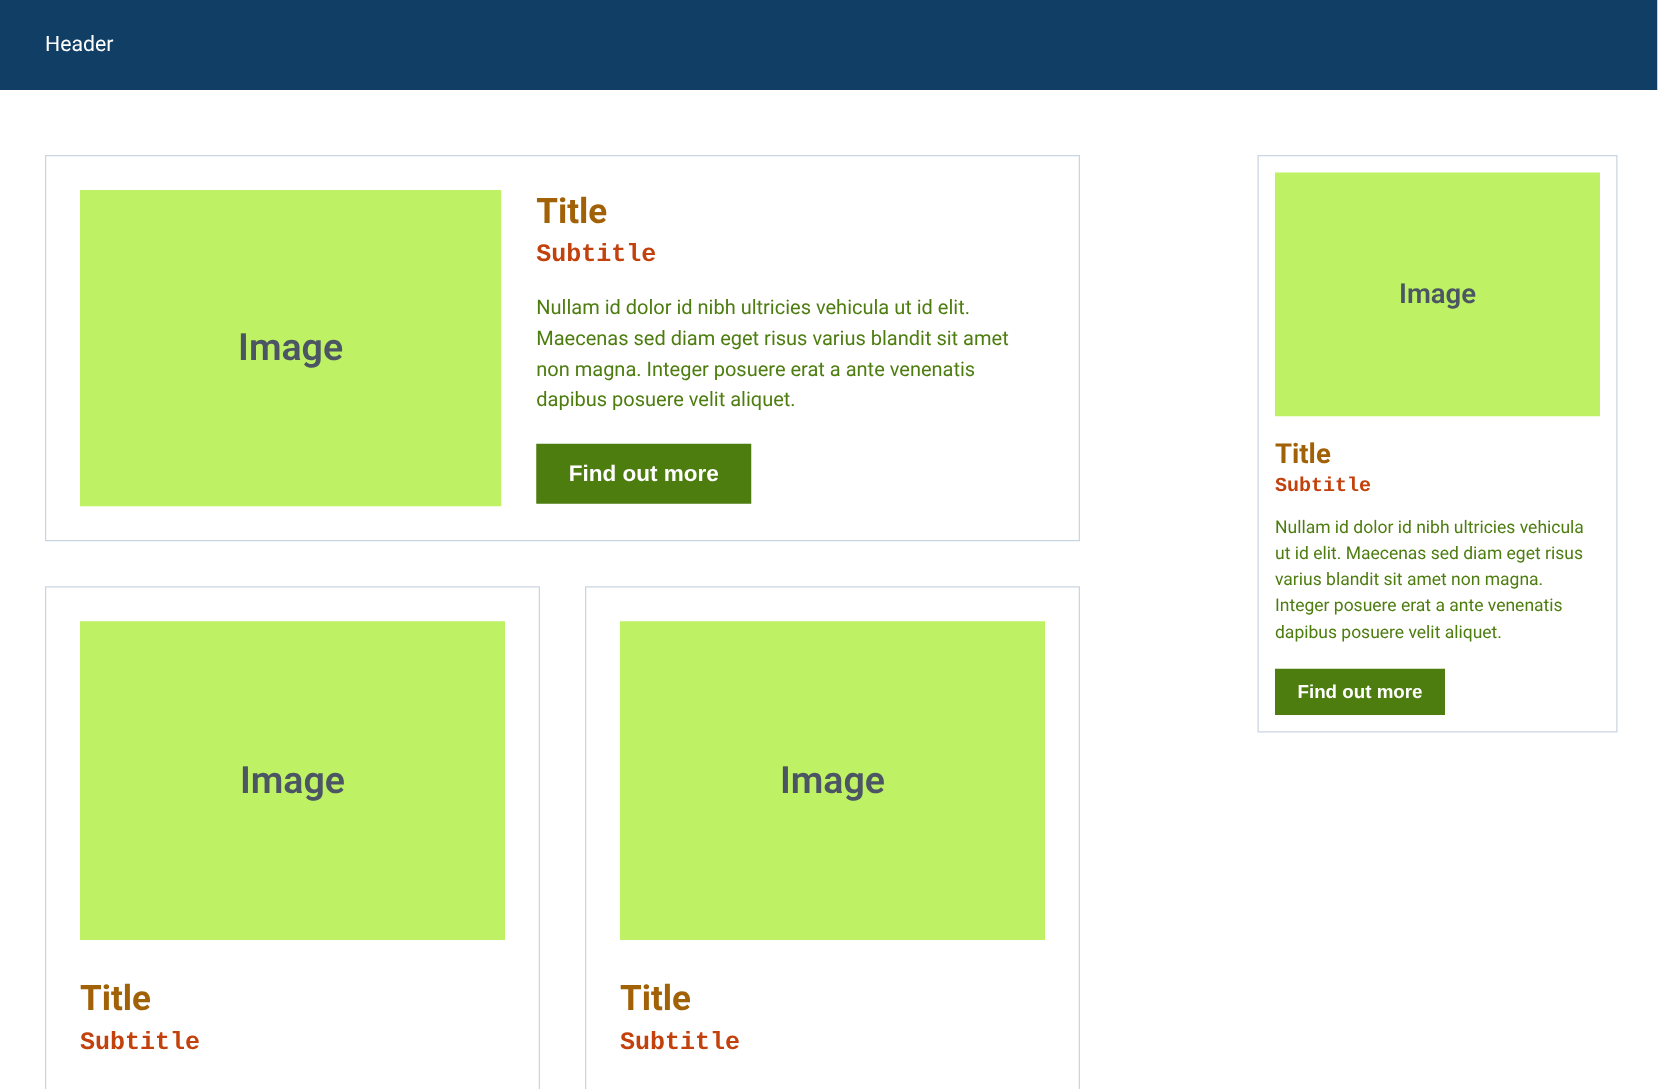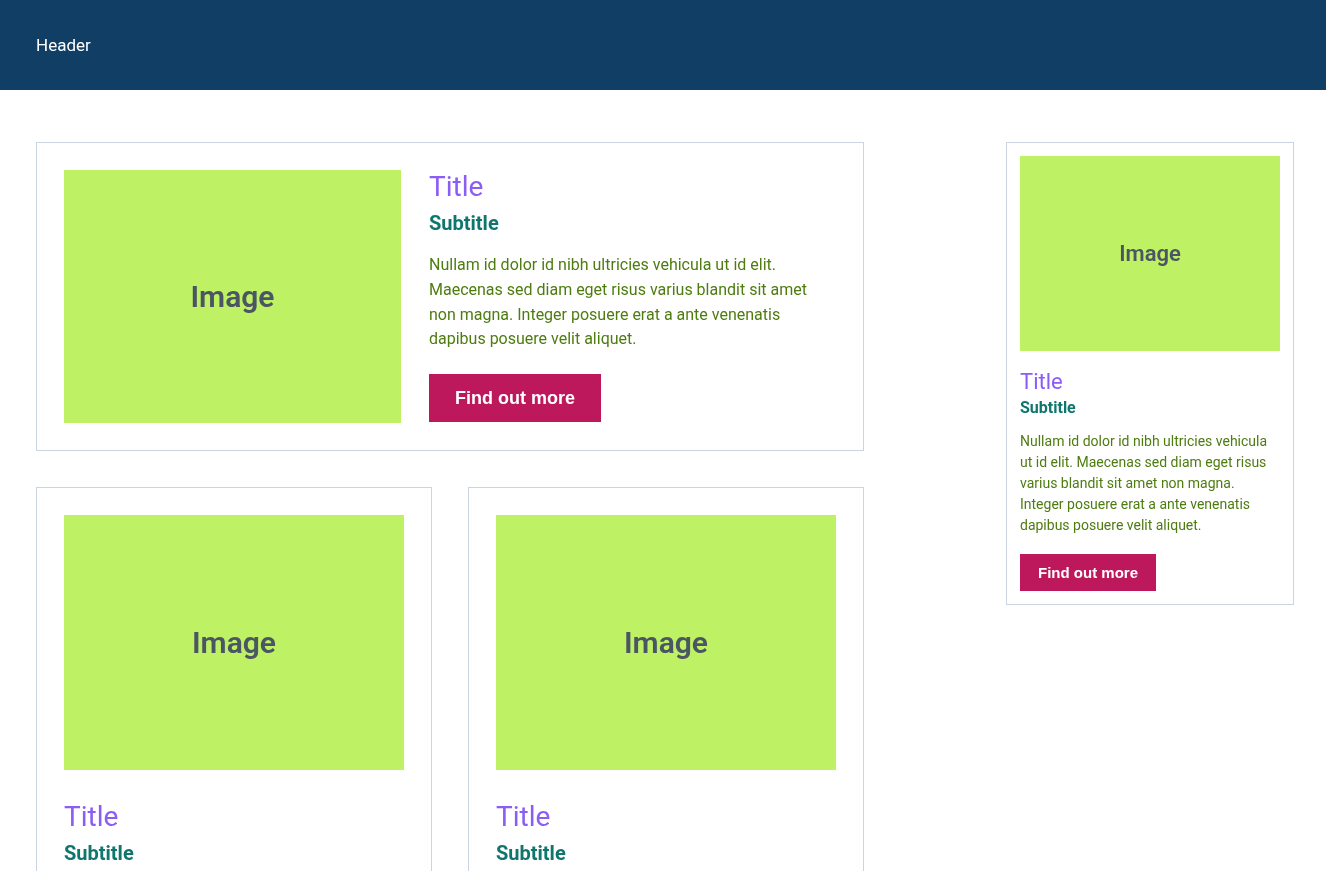--- a/index.html
+++ b/index.html
@@ -8,21 +8,21 @@
       padding: 0;
     }
     body {
       font-family: -apple-system, BlinkMacSystemFont, "Segoe UI", Roboto, Helvetica, Arial, sans-serif;
       background: #ffffff;
       color: #1e293b;
     }
     .header-bar {
       background: #103e65;
       color: #ffffff;
-      height: 90px;
+      height: 72px;
       display: flex;
       align-items: center;
       padding: 0 36px;
       text-align: right;
     }
     .header-title {
       color: #ffffff;
       font-size: 17px;
       font-weight: 400;
     }
@@ -95,30 +95,31 @@
       font-weight: 600;
     }
     .card-vertical .img-placeholder,
     .card-horizontal .img-placeholder {
       font-size: 30px;
     }
     .card-side .img-placeholder {
       font-size: 22px;
     }
     .card-title {
-      color: #8b5cf6;
+      color: #a16207;
       font-size: 28px;
-      font-weight: 400;
+      font-weight: 700;
       margin-bottom: 8px;
     }
     .card-subtitle {
-      color: #0f766e;
+      color: #c2410c;
       font-size: 20px;
       font-weight: 700;
       margin-bottom: 18px;
+      font-family: Liberation Mono, monospace;
     }
     .card-text {
       color: #4d7c0f;
       font-size: 16px;
       line-height: 1.55;
       margin-bottom: 22px;
     }
     .card-side .card-title {
       font-size: 22px;
       margin-bottom: 4px;
@@ -129,21 +130,21 @@
     }
     .card-side .card-text {
       font-size: 14px;
       line-height: 1.5;
       margin-bottom: 18px;
     }
     .btn {
       display: inline-flex;
       align-items: center;
       justify-content: center;
-      background: #be185d;
+      background: #4d7c0f;
       color: #ffffff;
       font-weight: 600;
       border: none;
       cursor: pointer;
     }
     .btn-large {
       font-size: 18px;
       height: 48px;
       padding: 0 26px;
     }

